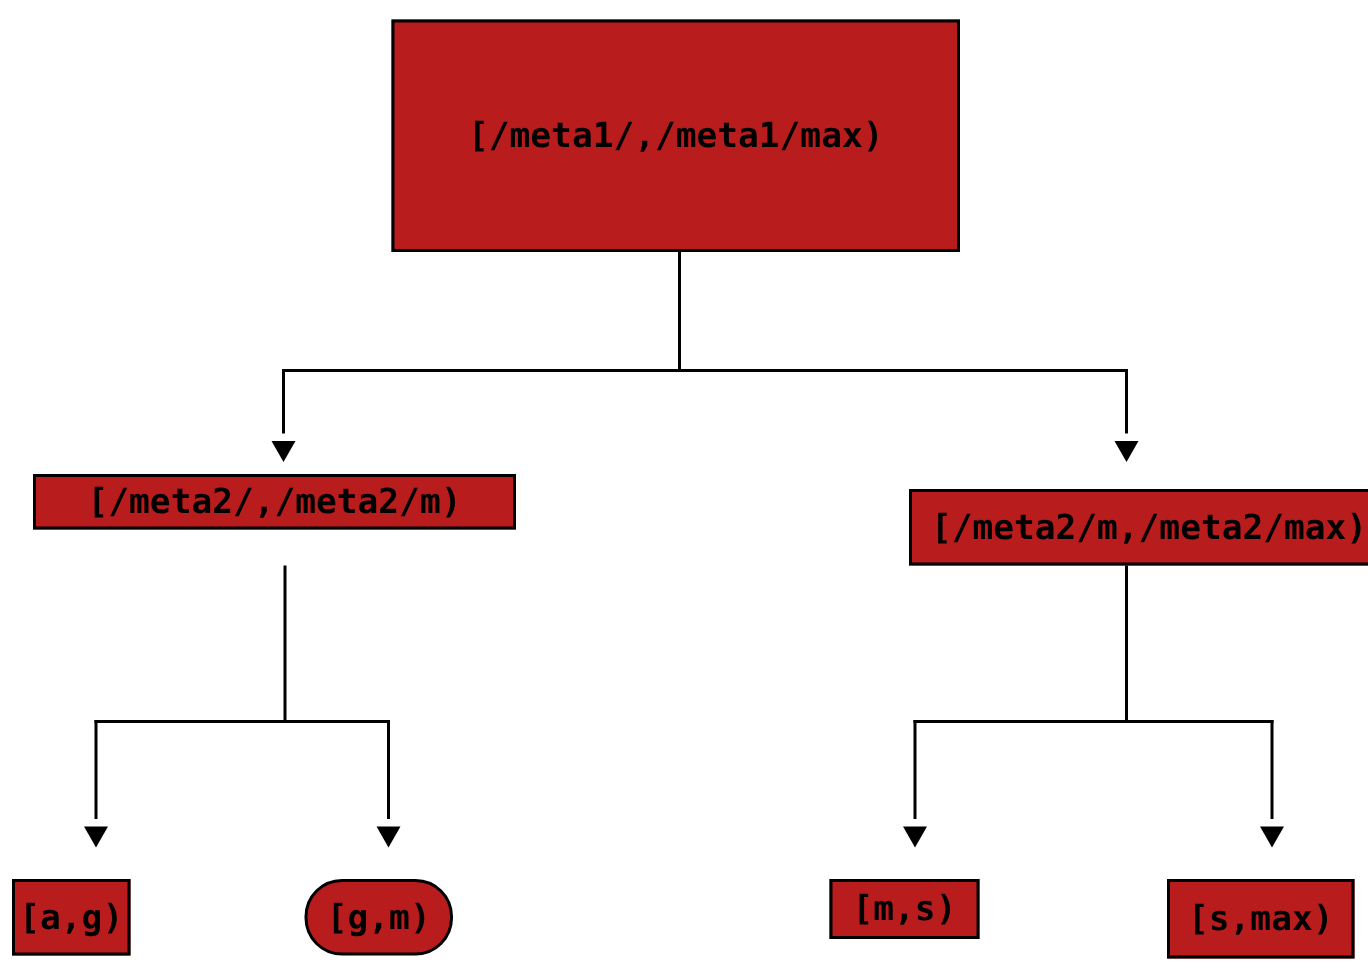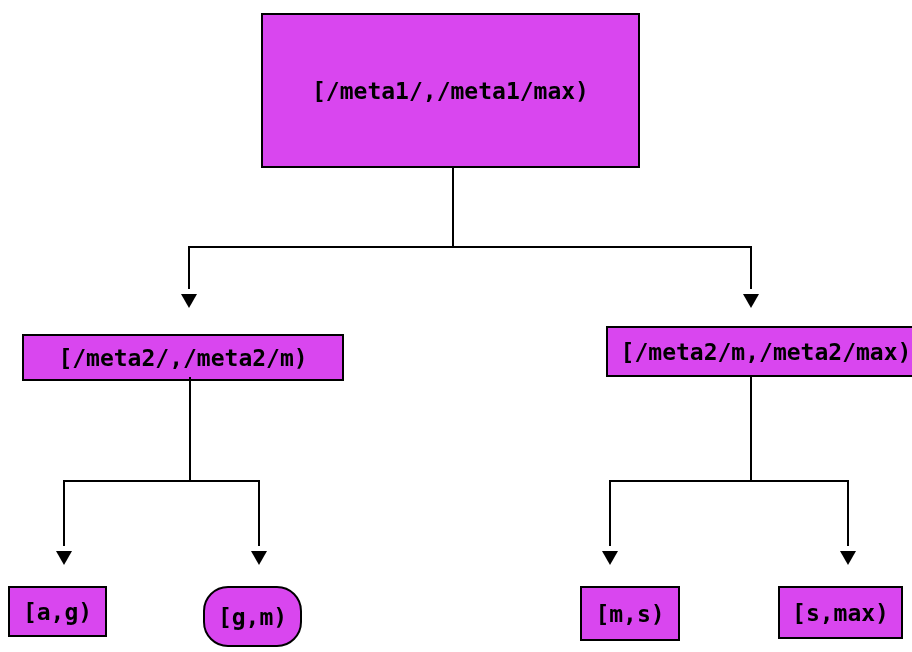--- a/index.html
+++ b/index.html
@@ -12,21 +12,21 @@
     width: 912px;
     height: 652px;
     background: #ffffff;
     font-family: "DejaVu Sans Mono", "Liberation Mono", monospace;
     overflow: hidden;
   }
   .node {
     position: absolute;
     box-sizing: border-box;
     border: 2px solid #000000;
-    background: #d946ef;
+    background: #b91c1c;
     color: #000000;
     display: flex;
     align-items: center;
     justify-content: center;
     font-size: 23px;
     font-weight: bold;
     white-space: nowrap;
   }
   .line {
     position: absolute;
@@ -36,25 +36,25 @@
     position: absolute;
     width: 0;
     height: 0;
     border-left: 8px solid transparent;
     border-right: 8px solid transparent;
     border-top: 14px solid #000000;
   }
 
   
   #node-root   { left: 261px; top: 13px;  width: 379px; height: 155px; }
-  #node-l2l    { left: 22px;  top: 334px; width: 322px; height: 47px; }
+  #node-l2l    { left: 22px;  top: 316px; width: 322px; height: 37px; }
   #node-l2r    { left: 582px; top: 326px; width: 320px; height: 51px; margin-left: 24px; }
-  #node-leaf1  { left: 8px;   top: 586px; width: 99px;  height: 51px; }
-  #node-leaf2  { left: 203px; top: 586px; width: 99px;  height: 61px; border-radius: 25px; }
-  #node-leaf3  { left: 580px; top: 586px; width: 100px; height: 55px; }
+  #node-leaf1  { left: 8px;   top: 586px; width: 79px;  height: 51px; }
+  #node-leaf2  { left: 203px; top: 586px; width: 99px;  height: 51px; border-radius: 25px; }
+  #node-leaf3  { left: 553px; top: 586px; width: 100px; height: 40px; }
   #node-leaf4  { left: 778px; top: 586px; width: 125px; height: 53px; }
 
   
   #edgeA-stem   { left: 452px; top: 168px; width: 2px;   height: 80px; }
   #edgeA-bar    { left: 188px; top: 246px; width: 564px; height: 2px; }
   #edgeA-drop-l { left: 188px; top: 246px; width: 2px;   height: 43px; }
   #edgeA-drop-r { left: 750px; top: 246px; width: 2px;   height: 43px; }
   #edgeA-arr-l  { left: 181px; top: 294px; }
   #edgeA-arr-r  { left: 743px; top: 294px; }
 

